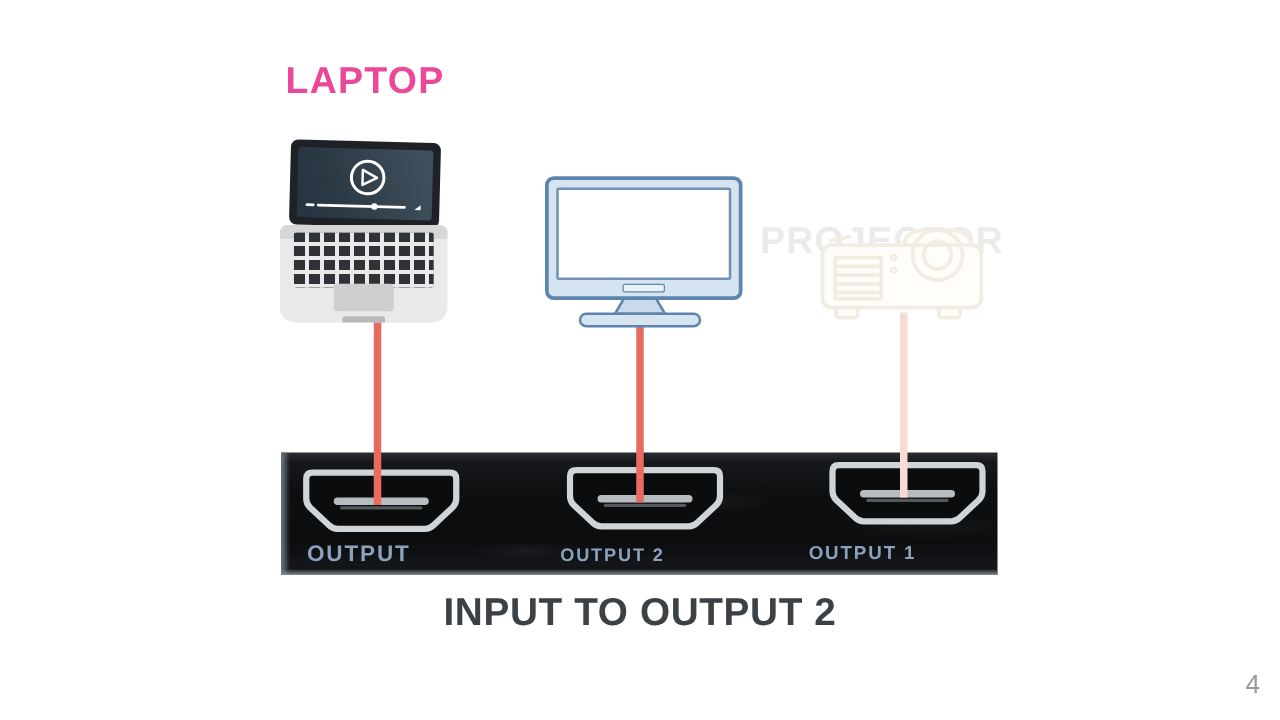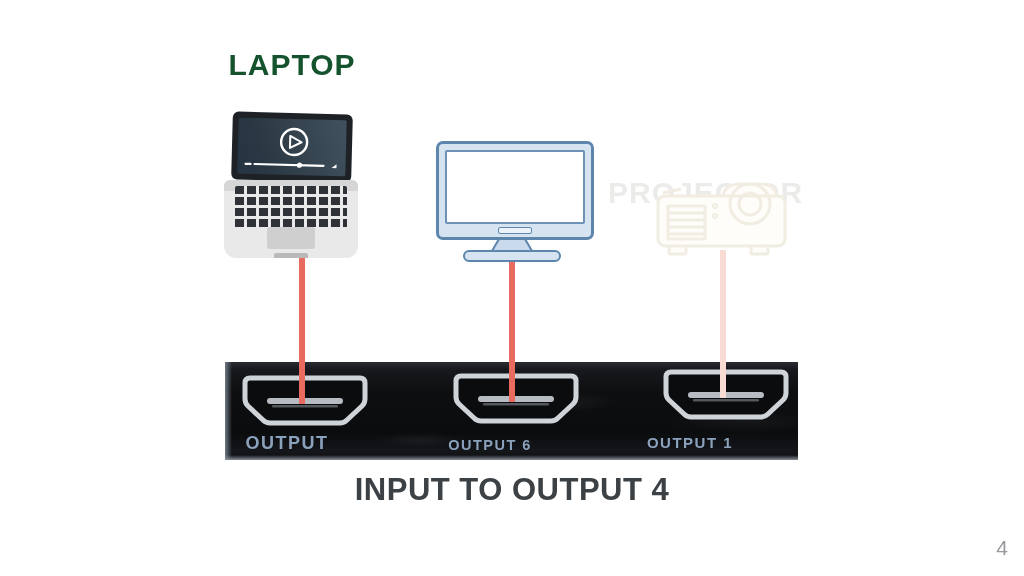--- a/index.html
+++ b/index.html
@@ -3,21 +3,21 @@
 <meta charset="utf-8">
 <style>
   html,body{margin:0;padding:0;background:#888;}
   .slide{
     position:relative;width:1024px;height:576px;background:#ffffff;
     overflow:hidden;font-family:"Liberation Sans",sans-serif;
   }
   
   .dev-label{
     position:absolute;top:48px;width:220px;text-align:center;
-    font-size:30px;font-weight:700;letter-spacing:1px;color:#14532d;
+    font-size:30px;font-weight:700;letter-spacing:1px;color:#ec4899;
   }
   .dev-label.laptop{left:182px;}
   .dev-label.monitor{left:398px;}
   .dev-label.projector{left:608px;color:#ebebe9;}
 
   
   .laptop-screen{
     position:absolute;left:232px;top:113px;width:120px;height:68px;
     background:#1e2126;border-radius:6px;transform:rotate(1.5deg);
     display:flex;align-items:center;justify-content:center;z-index:6;
@@ -178,20 +178,20 @@
       <path d="M8 3 H118 Q123 3 123 8 V24 Q123 28 120 31 L105 45 Q102 48 98 48 H28 Q24 48 21 45 L6 31 Q3 28 3 24 V8 Q3 3 8 3 Z" fill="#0b0c0d" stroke="#cfd4d9" stroke-width="5" stroke-linejoin="round"></path>
       <rect x="25" y="23" width="76" height="6" rx="3" fill="#b7bcc2"></rect>
       <rect x="30" y="30" width="66" height="2.5" rx="1.2" fill="#55595e"></rect>
     </svg>
     <svg class="hdmi-port port-output1" viewBox="0 0 126 53">
       <path d="M8 3 H118 Q123 3 123 8 V24 Q123 28 120 31 L105 45 Q102 48 98 48 H28 Q24 48 21 45 L6 31 Q3 28 3 24 V8 Q3 3 8 3 Z" fill="#0b0c0d" stroke="#cfd4d9" stroke-width="5" stroke-linejoin="round"></path>
       <rect x="25" y="23" width="76" height="6" rx="3" fill="#b7bcc2"></rect>
       <rect x="30" y="30" width="66" height="2.5" rx="1.2" fill="#55595e"></rect>
     </svg>
     <div class="port-label pl-input">OUTPUT</div>
-    <div class="port-label pl-output2">OUTPUT 6</div>
+    <div class="port-label pl-output2">OUTPUT 2</div>
     <div class="port-label pl-output1">OUTPUT 1</div>
   </div>
 
-  <div class="slide-title">INPUT TO OUTPUT 4</div>
+  <div class="slide-title">INPUT TO OUTPUT 2</div>
   <div class="page-number">4</div>
 
 </div>
 
 </body></html>

